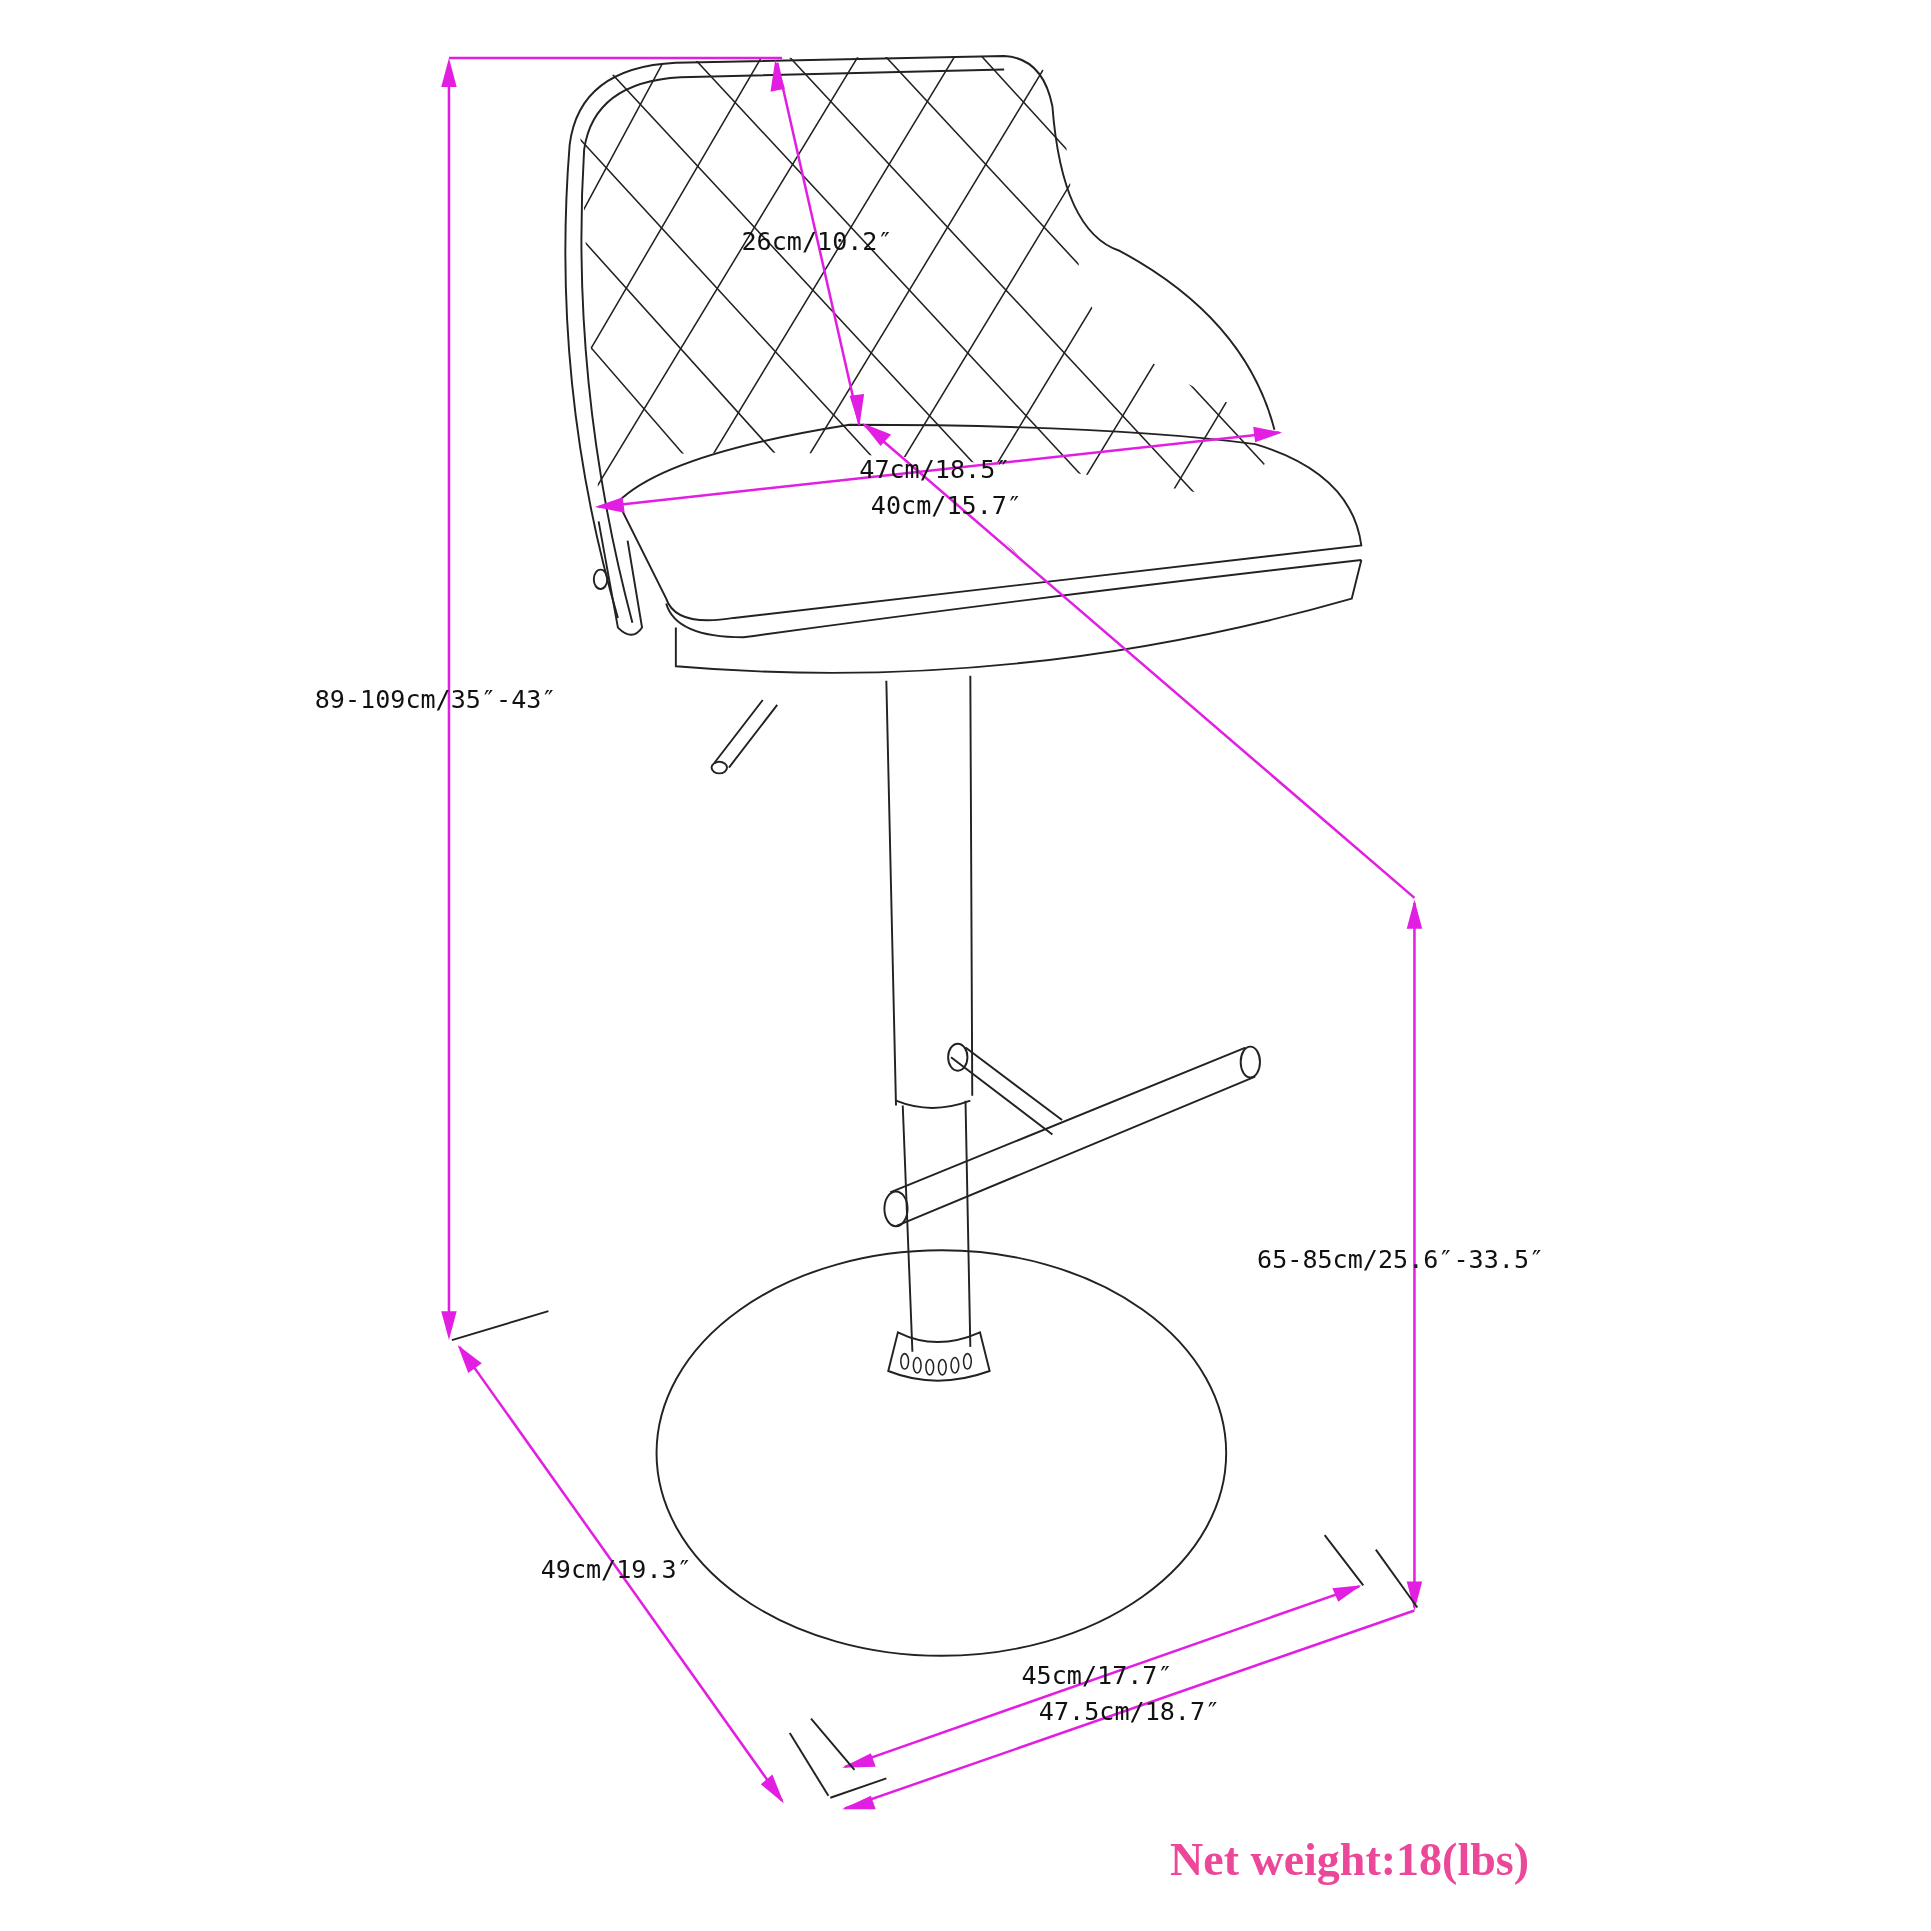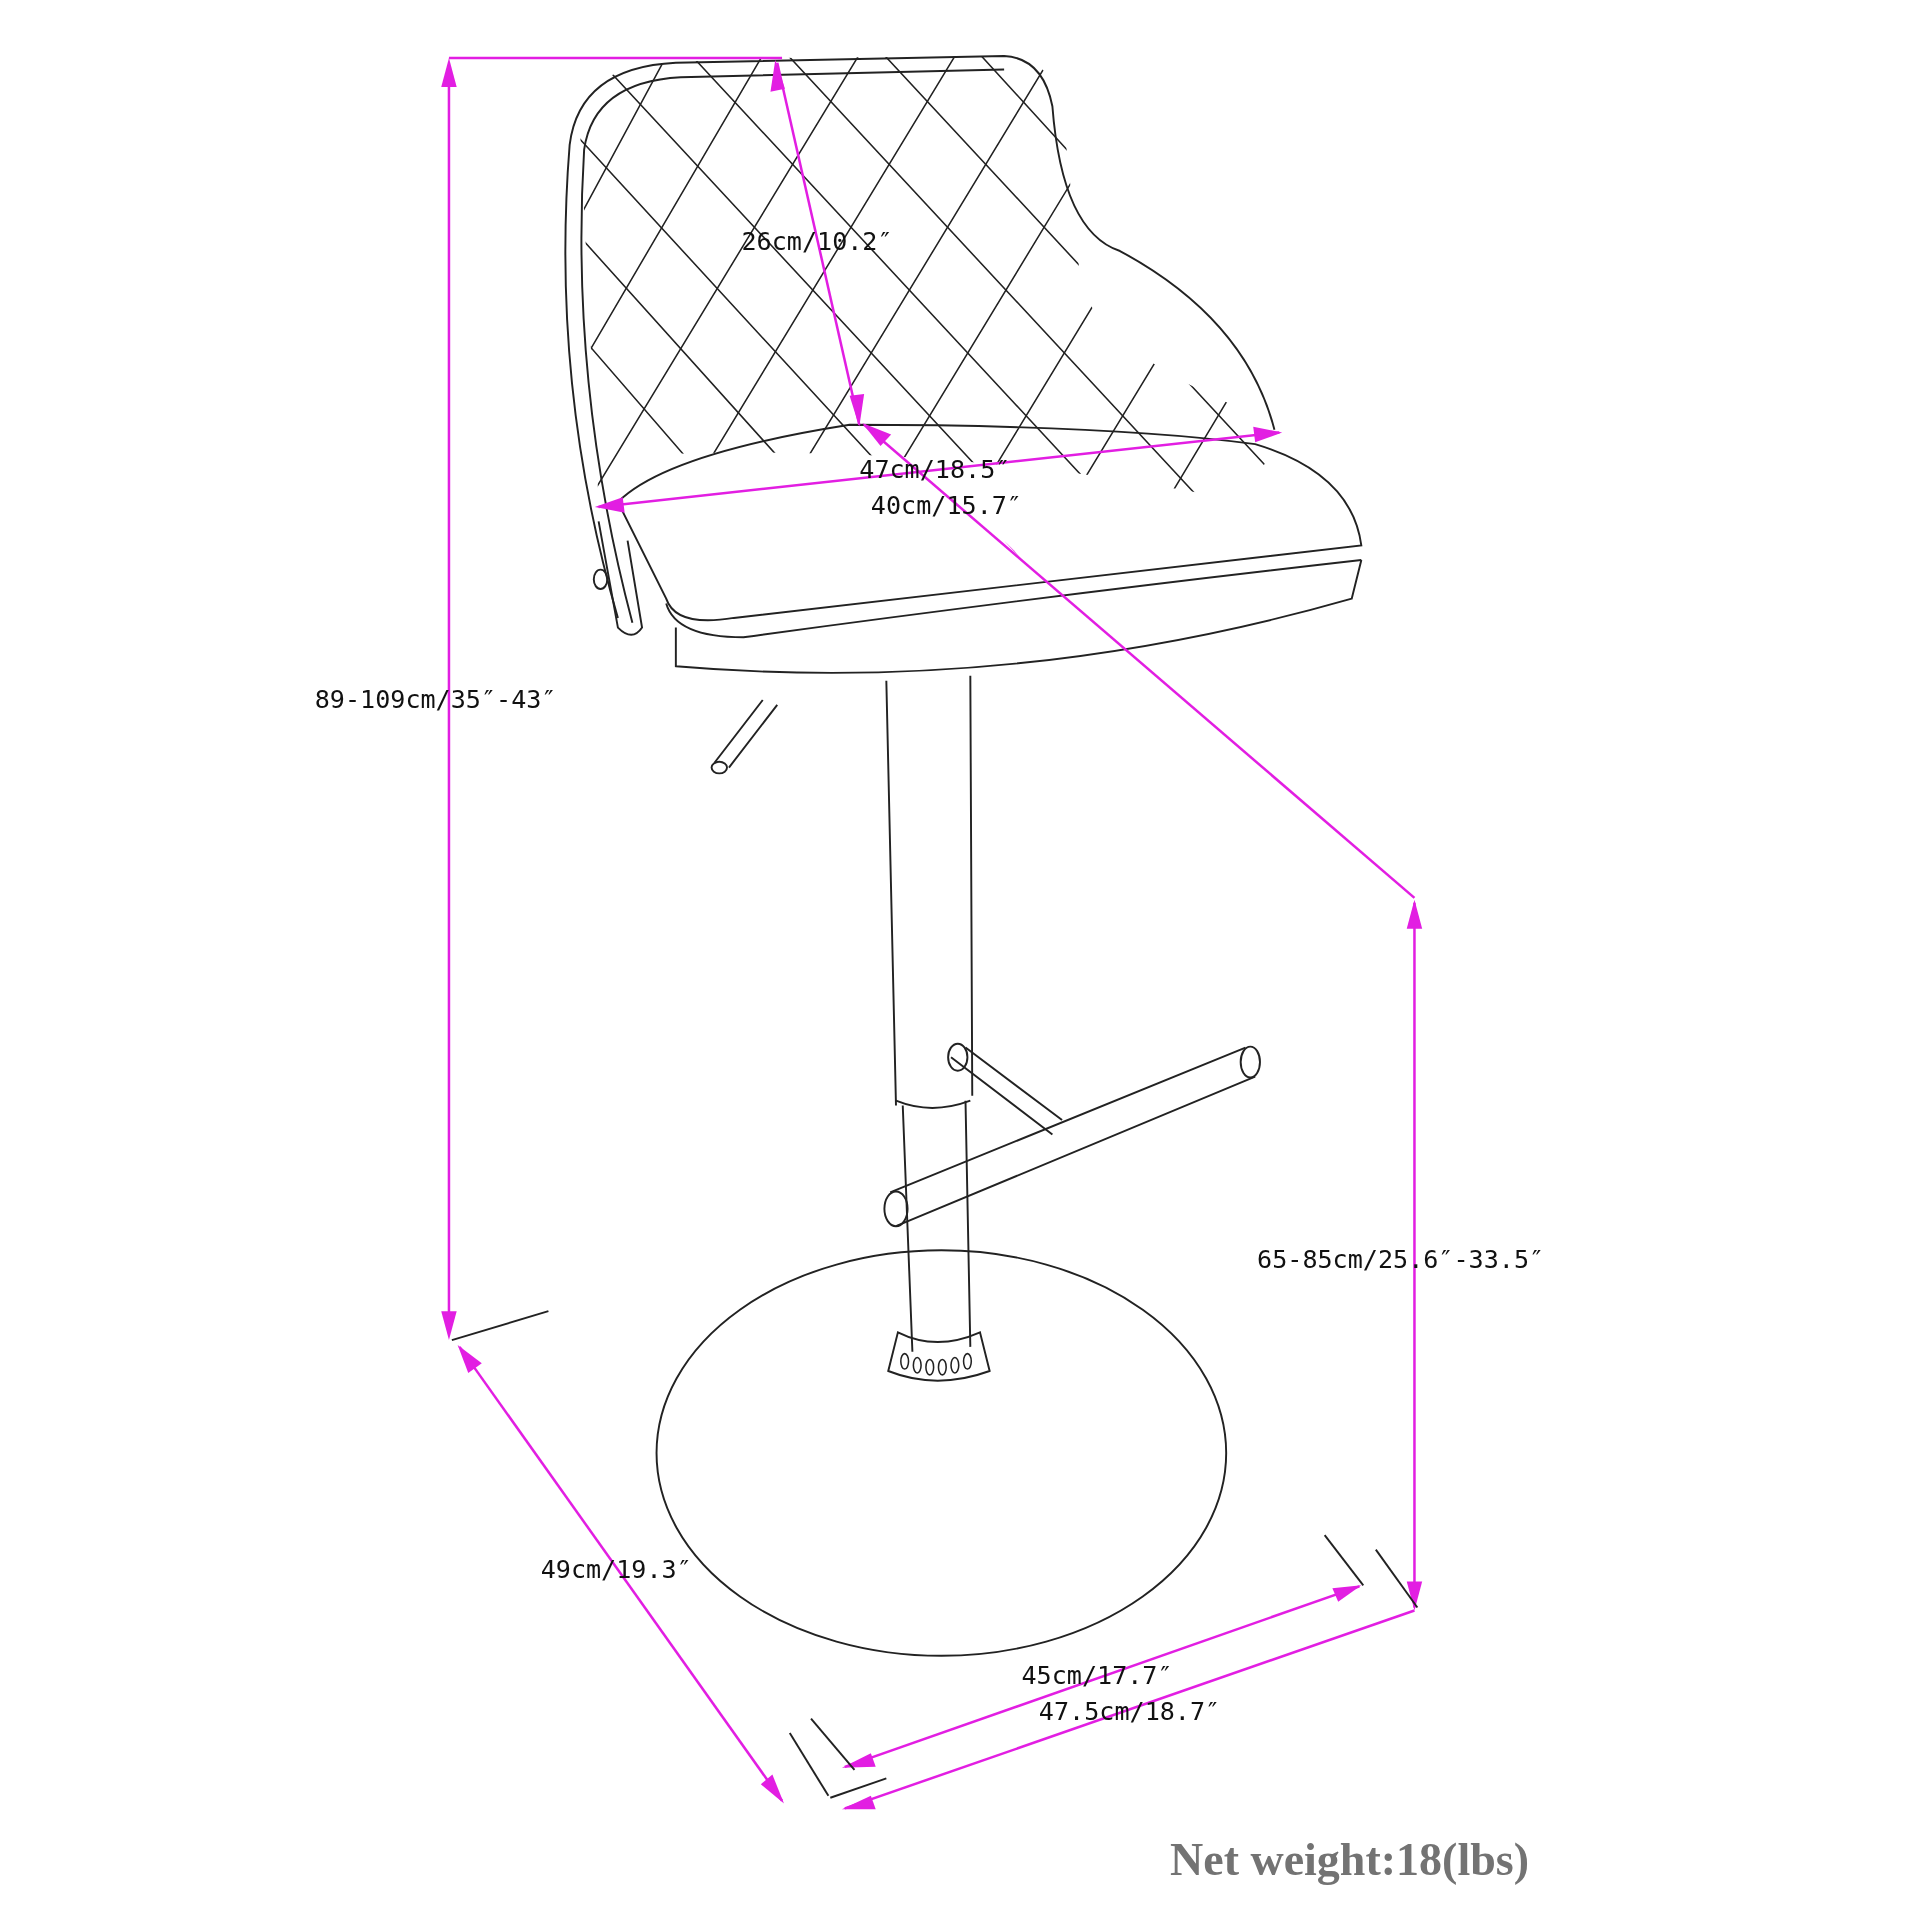--- a/index.html
+++ b/index.html
@@ -1,19 +1,19 @@
 <!DOCTYPE html>
 <html><head>
 <meta charset="utf-8">
 <style>
   html, body { margin:0; padding:0; background:#ffffff; }
   body { width:1931px; height:1931px; position:relative; overflow:hidden; }
   #drawing { position:absolute; left:0; top:0; width:1931px; height:1931px; }
   .dim-label { font-family:"DejaVu Sans Mono","Liberation Mono",monospace; font-size:26px; fill:#111; }
-  .weight { position:absolute; left:1170px; top:1833px; font-family:"Liberation Serif","DejaVu Serif",serif; font-weight:bold; font-size:46px; color:#737373; }
+  .weight { position:absolute; left:1170px; top:1833px; font-family:"Liberation Serif","DejaVu Serif",serif; font-weight:bold; font-size:46px; color:#ec4899; }
   .ln { fill:none; stroke:#222; stroke-width:2; }
   .ln-thin { fill:none; stroke:#222; stroke-width:1.6; }
   .dim { fill:none; stroke:#e21ee2; stroke-width:2.6; }
   .arrow { fill:#e21ee2; }
 </style>
 </head>
 <body>
 
 <svg id="drawing" viewBox="0 0 2000 2000" xmlns="http://www.w3.org/2000/svg">
   <defs>

